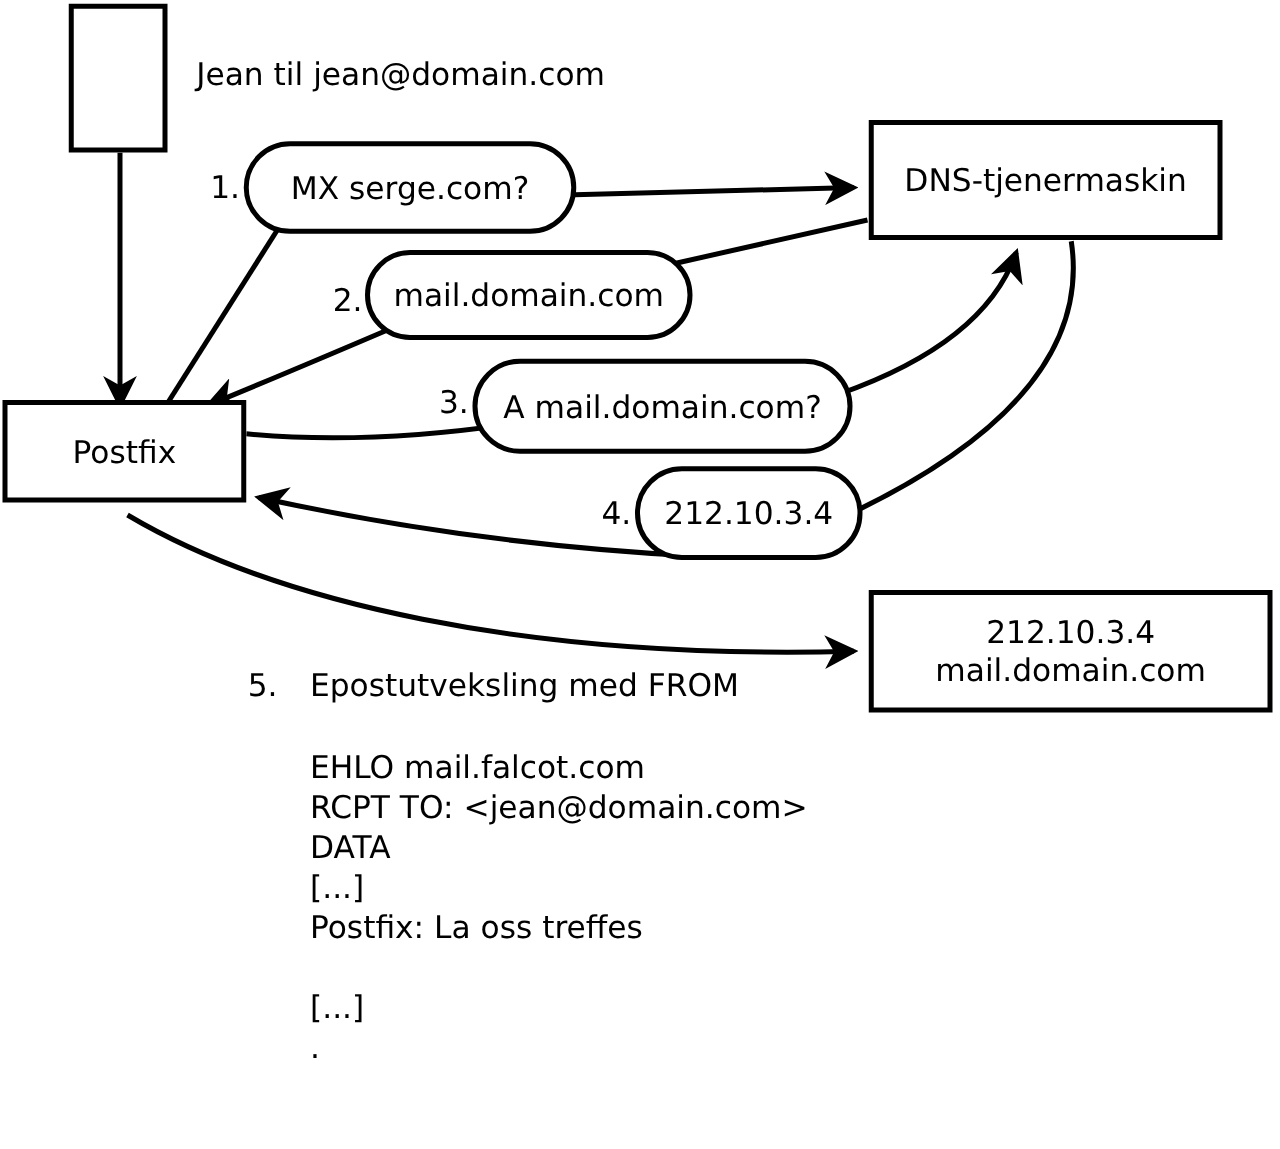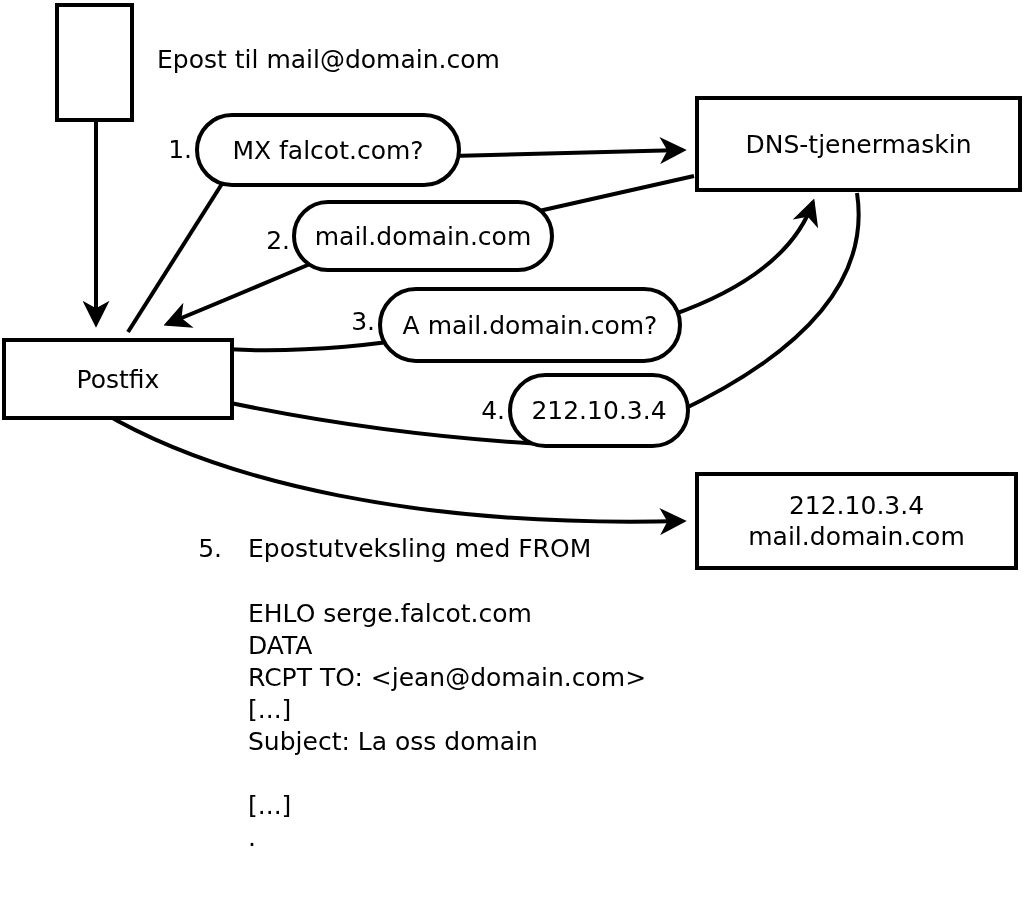--- a/index.html
+++ b/index.html
@@ -25,22 +25,22 @@
     display: flex;
     align-items: center;
     justify-content: center;
     font-size: 25px;
     line-height: 31px;
     z-index: 2;
     white-space: nowrap;
   }
   .pill { border-radius: 39px; }
   .envelope   { left: 55px;  top: 3px;   width: 79px;  height: 119px; }
-  .postfix    { left: 2px;   top: 338px; width: 232px; height: 82px; }
-  .dns        { left: 695px; top: 96px;  width: 327px; height: 96px; }
+  .postfix    { left: 2px;   top: 320px; width: 195px; height: 82px; }
+  .dns        { left: 695px; top: 96px;  width: 283px; height: 96px; }
   .mailserver { left: 695px; top: 472px; width: 323px; height: 98px;
                 flex-direction: column; text-align: center; }
   .pill1 { left: 195px; top: 113px; width: 266px; height: 74px; }
   .pill2 { left: 292px; top: 200px; width: 262px; height: 72px; }
   .pill3 { left: 378px; top: 287px; width: 304px; height: 76px; text-align: center; }
   .pill4 { left: 508px; top: 373px; width: 182px; height: 75px; }
   .stepnum {
     position: absolute;
     width: 34px;
     font-size: 25px;
@@ -96,25 +96,25 @@
       <path d="M 197 347 Q 300 357 430 336"></path>
       <path d="M 672 315 Q 788 274 813 202" marker-end="url(#ah)"></path>
       <path d="M 857 193 Q 876 318 678 412"></path>
       <path d="M 560 445 Q 380 436 207 398" marker-end="url(#ah)"></path>
       <path d="M 102 412 C 220 482 420 528 683 521" marker-end="url(#ah)"></path>
     </g>
   </svg>
 
   <div class="node envelope"></div>
 
-  <div class="freetext email-label">Epost til mail@domain.com</div>
+  <div class="freetext email-label">Jean til jean@domain.com</div>
 
   <div class="stepnum num1">1.</div>
   <div class="node pill pill1">
-    <span>MX falcot.com?</span>
+    <span>MX serge.com?</span>
   </div>
 
   <div class="node dns">
     <span>DNS-tjenermaskin</span>
   </div>
 
   <div class="stepnum num2">2.</div>
   <div class="node pill pill2">
     <span>mail.domain.com</span>
   </div>
@@ -135,23 +135,23 @@
 
   <div class="node mailserver">
     <div>212.10.3.4</div>
     <div>mail.domain.com</div>
   </div>
 
   <div class="stepnum num5">5.</div>
   <div class="freetext step5-label">Epostutveksling med FROM</div>
 
   <div class="smtp">
-    <div class="smtp-line">EHLO serge.falcot.com</div>
+    <div class="smtp-line">EHLO mail.falcot.com</div>
+    <div class="smtp-line">RCPT TO: &lt;jean@domain.com&gt;</div>
     <div class="smtp-line">DATA</div>
-    <div class="smtp-line">RCPT TO: &lt;jean@domain.com&gt;</div>
     <div class="smtp-line">[...]</div>
-    <div class="smtp-line">Subject: La oss domain</div>
+    <div class="smtp-line">Postfix: La oss treffes</div>
     <div class="smtp-line"></div>
     <div class="smtp-line">[...]</div>
     <div class="smtp-line">.</div>
   </div>
 
 </div>
 
 </body></html>

